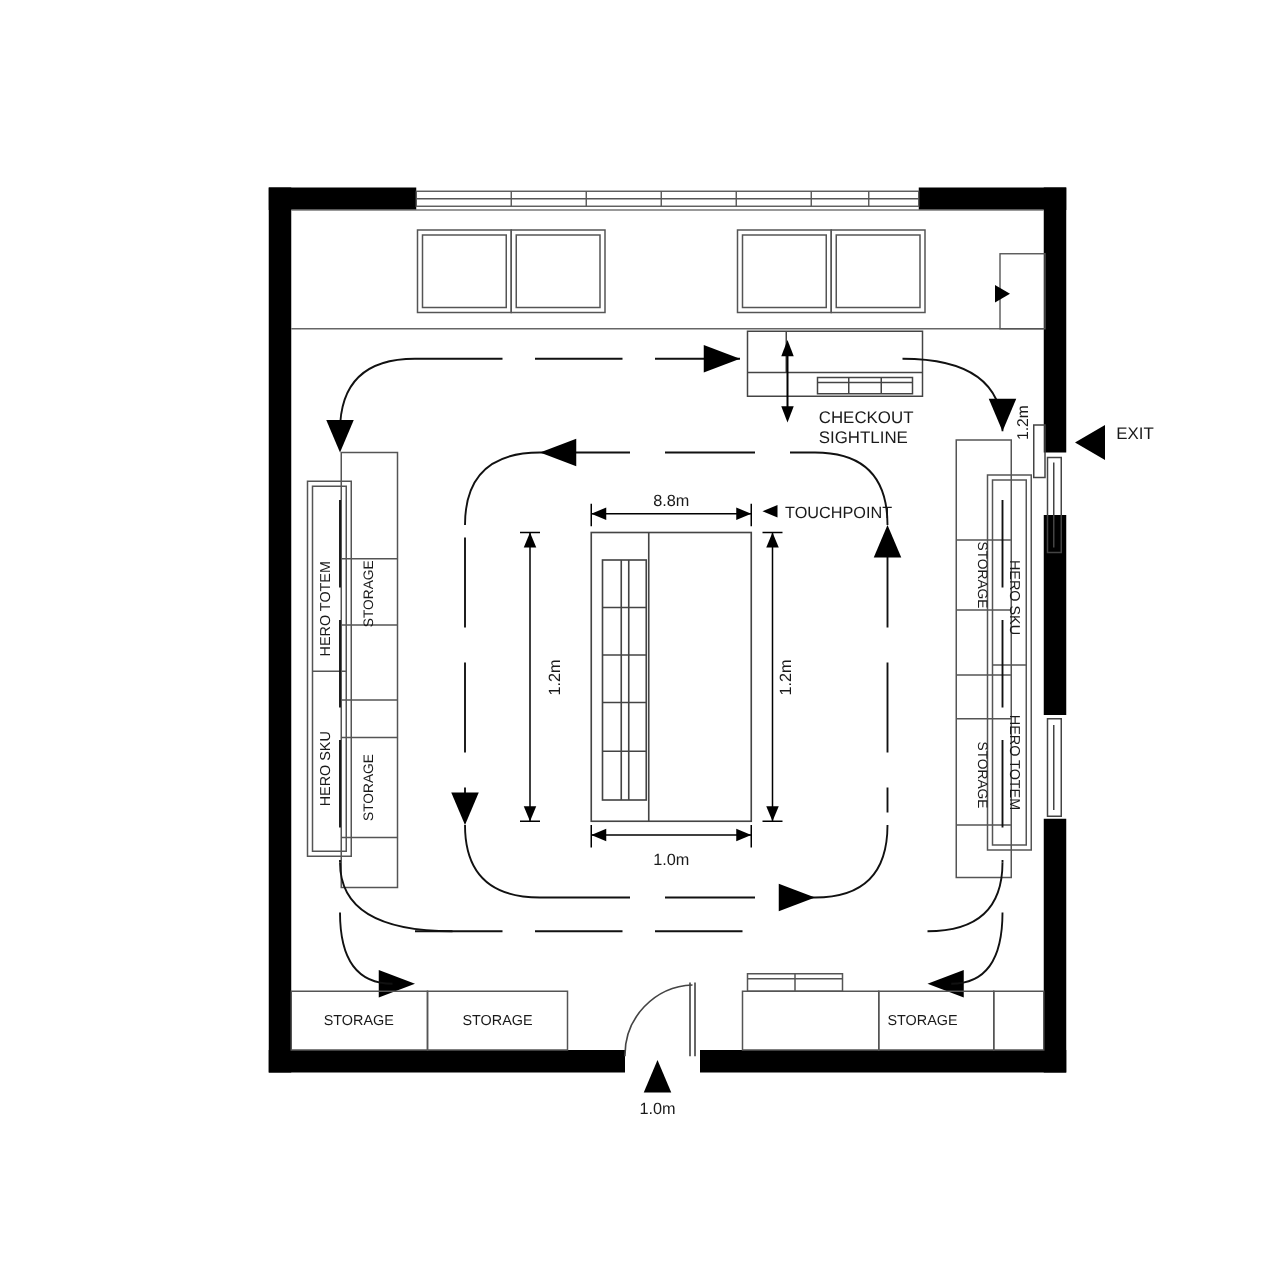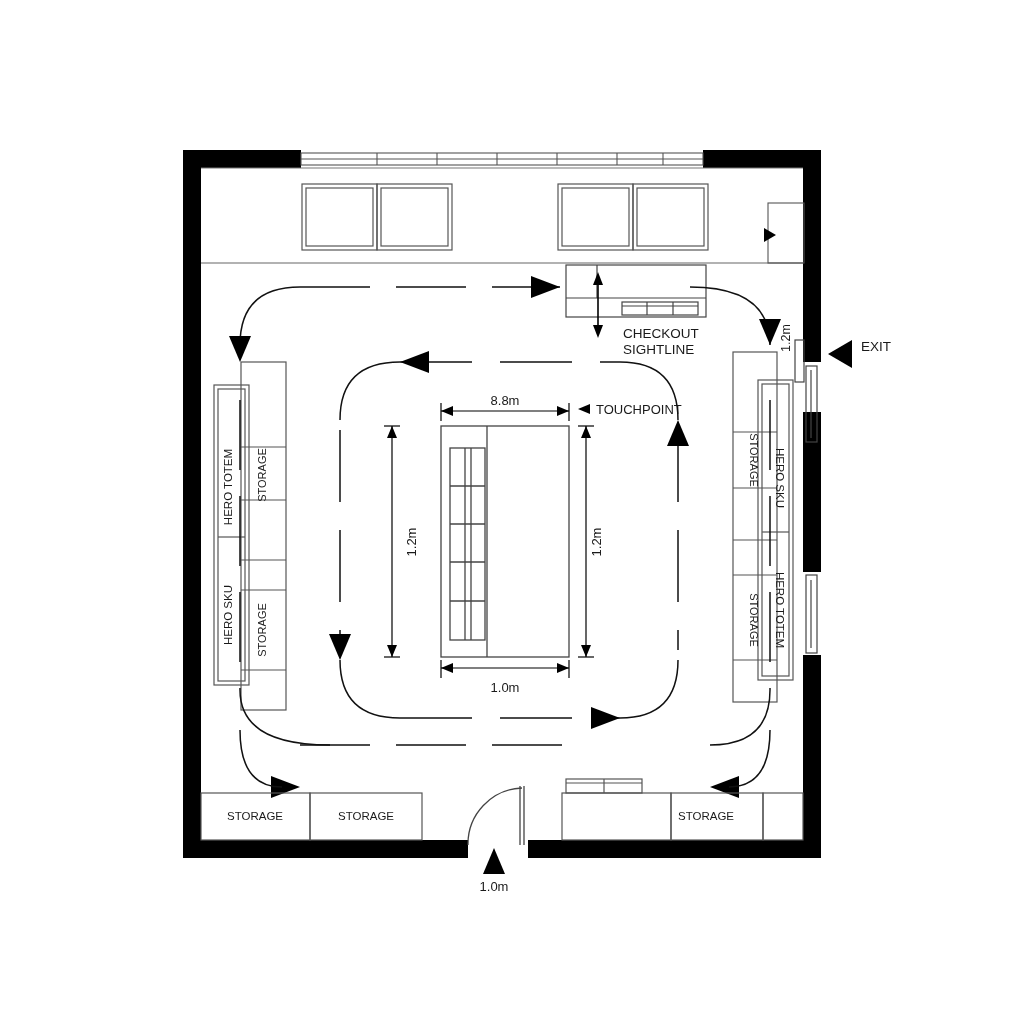--- a/index.html
+++ b/index.html
@@ -1,19 +1,19 @@
 <!DOCTYPE html>
 <html><head>
 <meta charset="utf-8">
 <title>Retail Floor Plan</title>
 <style>
   html,body{margin:0;padding:0;background:#ffffff;}
   body{width:1024px;height:1024px;overflow:hidden;
        font-family:"Liberation Sans","DejaVu Sans",sans-serif;}
-  #plan-root{position:relative;width:856px;height:1024px;background:#fff;}
+  #plan-root{position:relative;width:856px;height:1024px;background:#fff;padding-left:32px;}
   svg{display:block;}
   .lbl{font-family:"Liberation Sans","DejaVu Sans",sans-serif;fill:#1a1a1a;}
 </style>
 </head>
 <body>
 
 <div id="plan-root">
 <svg width="1024" height="1024" viewBox="0 0 1024 1024" xmlns="http://www.w3.org/2000/svg">
 
   <rect x="0" y="0" width="1024" height="1024" fill="#ffffff"></rect>

